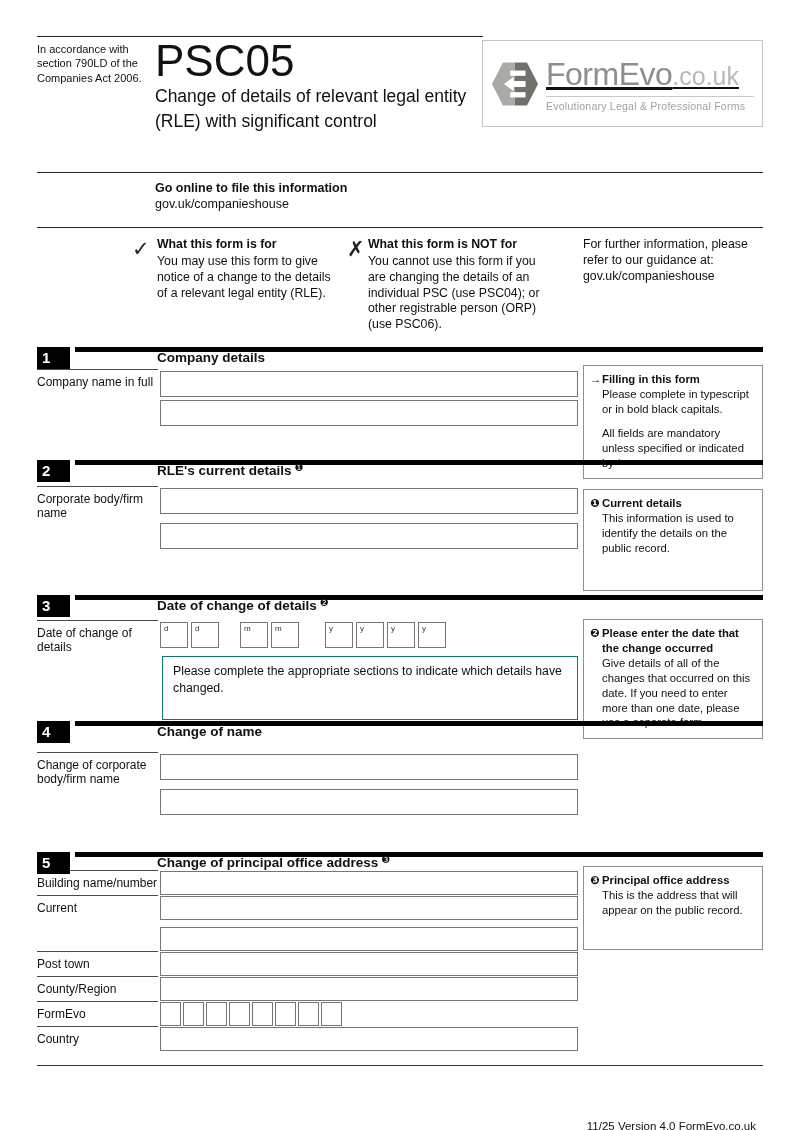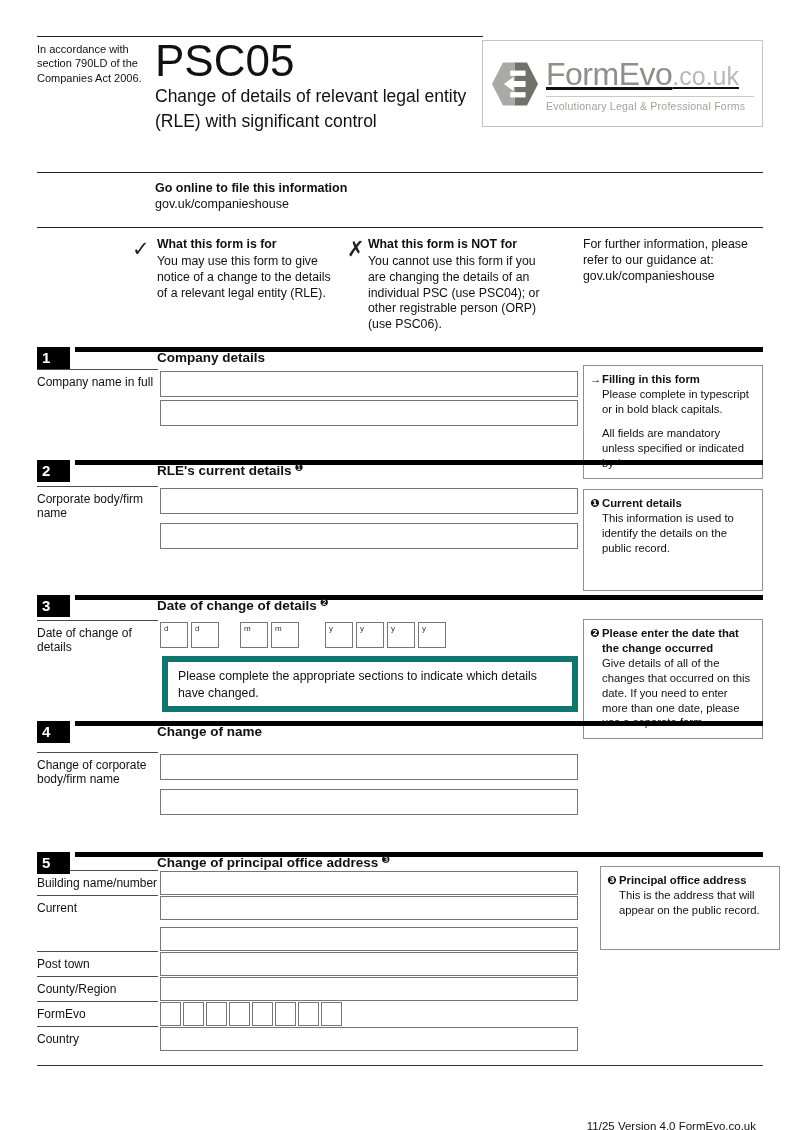--- a/index.html
+++ b/index.html
@@ -61,36 +61,36 @@
   .ibox { flex:1; margin-left:2px; margin-top:2px; height:26px; border:1px solid #767676; background:#fff; }
 
   .cells { display:flex; gap:2px; margin-left:2px; margin-top:2px; }
   .cell { width:21px; height:26px; border:1px solid #767676; flex:none; background:#fff; }
 
   .dcells { display:flex; margin-left:2px; margin-top:2px; }
   .dcell { width:28px; height:26px; border:1px solid #767676; flex:none; font-size:8px; line-height:1; padding:2px 0 0 3px; color:#333; margin-right:3px; background:#fff; }
   .dcell.m-start { margin-left:18px; }
   .dcell.y-start { margin-left:23px; }
 
-  .instr-box { margin-left:125px; margin-top:2px; width:416px; height:56px; border:6px solid #0f766e; font-size:12.3px; line-height:1.35; padding:6px 10px; }
+  .instr-box { margin-left:125px; margin-top:2px; width:416px; height:64px; border:1px solid #0f766e; font-size:12.3px; line-height:1.35; padding:6px 10px; }
   .name-box { margin-left:125px; margin-top:5px; width:416px; height:33px; border:1px solid #767676; font-size:12.3px; line-height:1.3; padding:5px 10px; }
 
   
   .note { border:1px solid #8f8f8f; background:#fff; padding:6px 8px 8px 6px; font-size:11.3px; line-height:1.32; width:180px; margin-left:5px; }
   .note-head { display:flex; font-weight:700; }
   .note-marker { flex:none; width:12px; }
   .note-title { flex:1; }
   .note-body { margin:0; padding-left:12px; }
   .note-body + .note-body { margin-top:9px; }
 
   .sec1 { top:347px; } .sec2 { top:460px; } .sec3 { top:595px; } .sec4 { top:721px; } .sec5 { top:852px; }
   .sec2 .main { padding-top:4px; }
   .sec3 .frow-date { margin-top:3px; }
   .sec4 .frow-name { margin-top:9px; }
-  .sec5 .sec-body { margin-top:-4px;gap:17px; }
+  .sec5 .sec-body { margin-top:-4px; }
   .frow5 { display:flex; margin-bottom:0; }
   .frow5 .flabel { padding-top:5px; }
   .ibox5 { flex:1; margin-left:2px; margin-top:1px; height:24px; border:1px solid #767676; background:#fff; }
   .street2 { margin-top:6px; }
   .cells5 { margin-top:1px; }
   .cells5 .cell { height:24px; }
   .note-s1 { margin-top:-4px; min-height:90px; }
   .note-s2 { margin-top:7px; min-height:102px; }
   .note-s3 { margin-top:2px; min-height:100px; }
   .note-s5 { margin-top:-4px; min-height:84px; }

